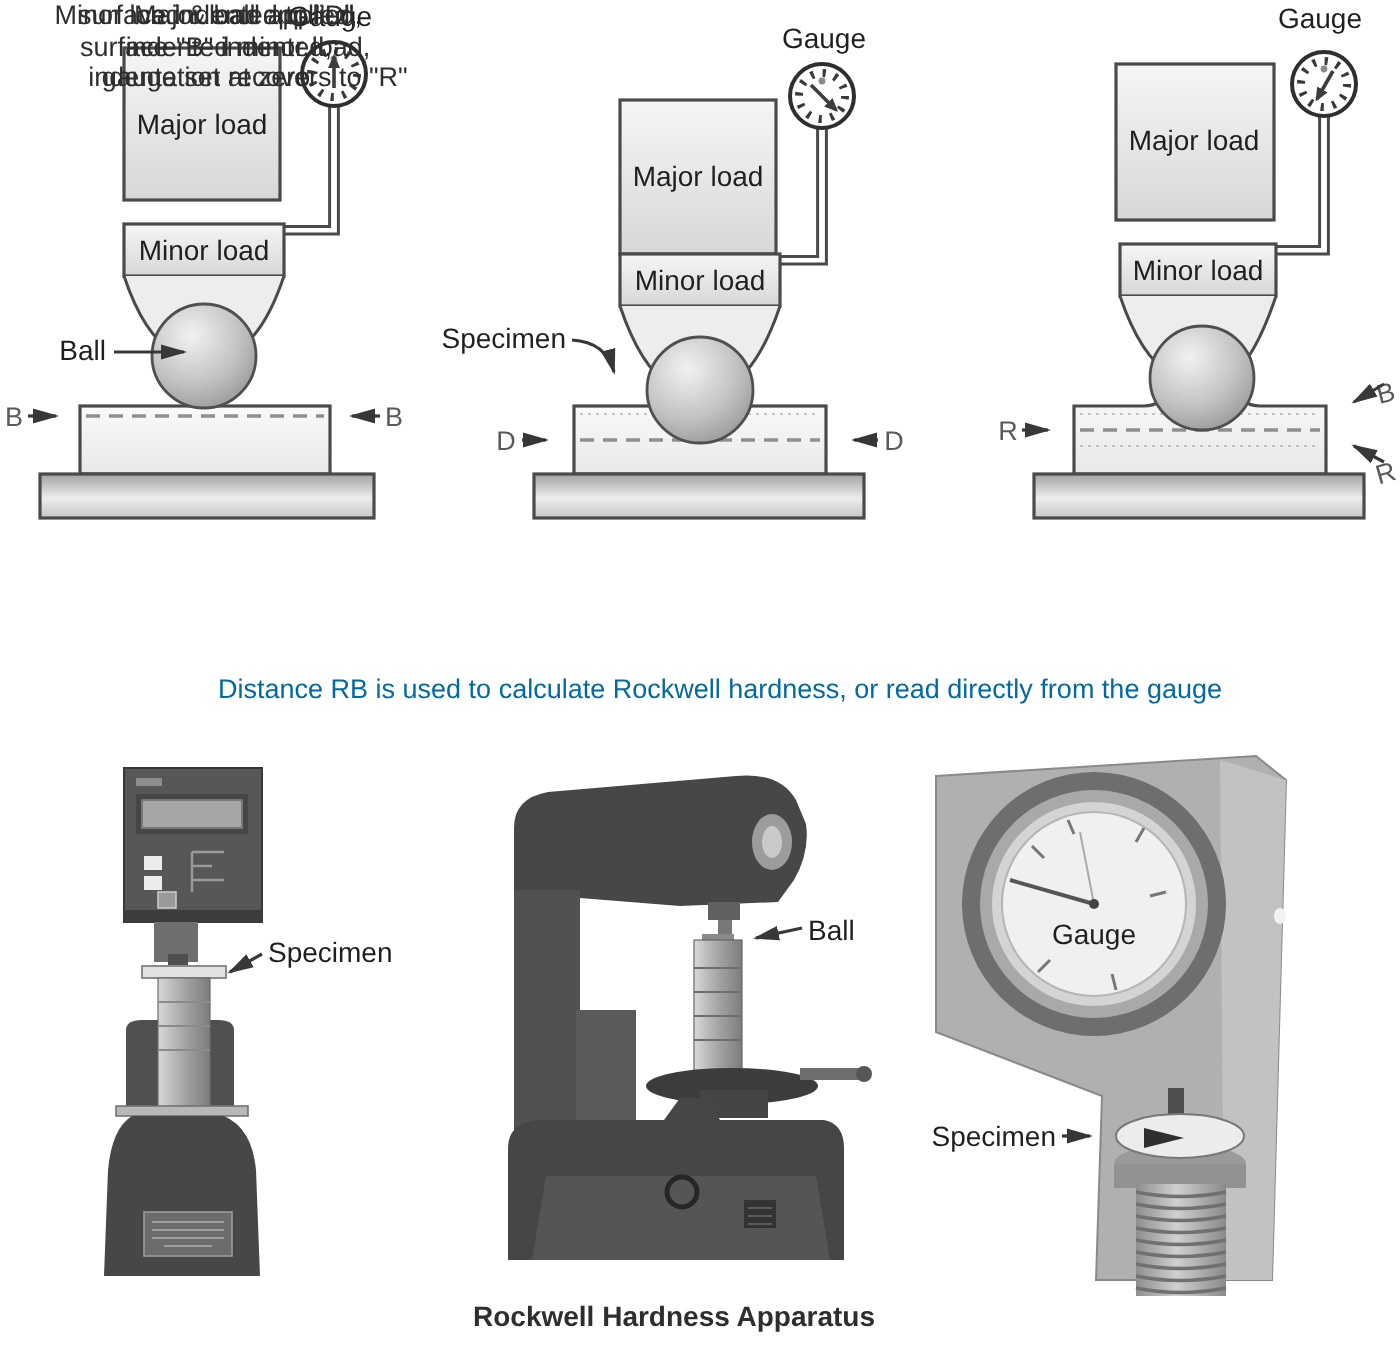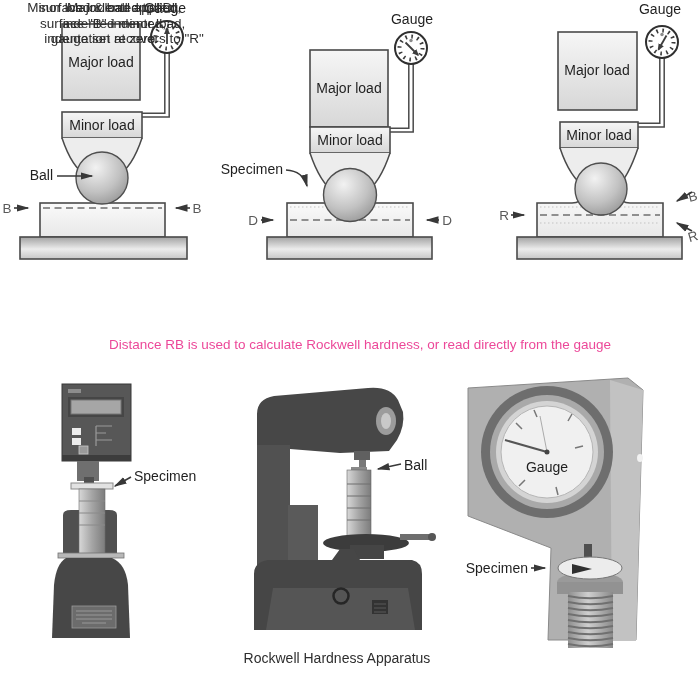--- a/index.html
+++ b/index.html
@@ -21,23 +21,23 @@
   .faint{stroke:#c2c2c2;stroke-width:1;stroke-dasharray:1.5 2.5;fill:none;}
   .arrow{stroke:#383838;stroke-width:1.6;fill:none;}
   .ticks{fill:none;stroke:#3a3a3a;stroke-width:4;stroke-dasharray:1.6 4.42;}
   .needle{stroke:#3d3d3d;stroke-width:1.8;fill:none;}
   .gface{fill:#fff;stroke:#2f2f2f;stroke-width:2;}
   .cap{position:absolute;text-align:center;font-size:13.5px;line-height:15.5px;color:#2e2e2e;}
   #cap1{left:0;top:269;width:206px;}
   #cap2{left:242;top:269;width:216px;}
   #cap3{left:476;top:269;width:248px;}
   #midcap{left:20px;top:337px;width:680px;position:absolute;text-align:center;
-          font-size:13.5px;color:#ec4899;}
+          font-size:13.5px;color:#0369a1;}
   #botcap{left:0;top:650px;width:674px;position:absolute;text-align:center;
-          font-size:14px;color:#2e2e2e;}
+          font-size:14px;color:#2e2e2e;font-weight:bold;}
 </style>
 </head>
 <body>
 
 <div id="fig">
 
 <svg width="700" height="678" viewBox="0 0 700 678">
   <defs>
     <linearGradient id="gBox" x1="0" y1="0" x2="0" y2="1">
       <stop offset="0" stop-color="#f6f6f6"></stop>

